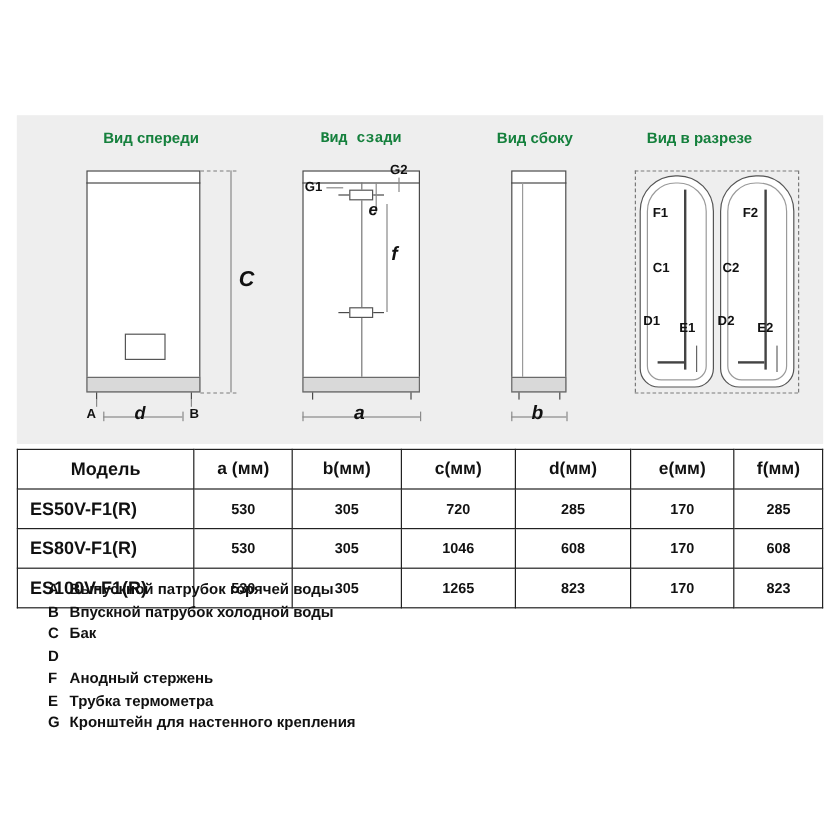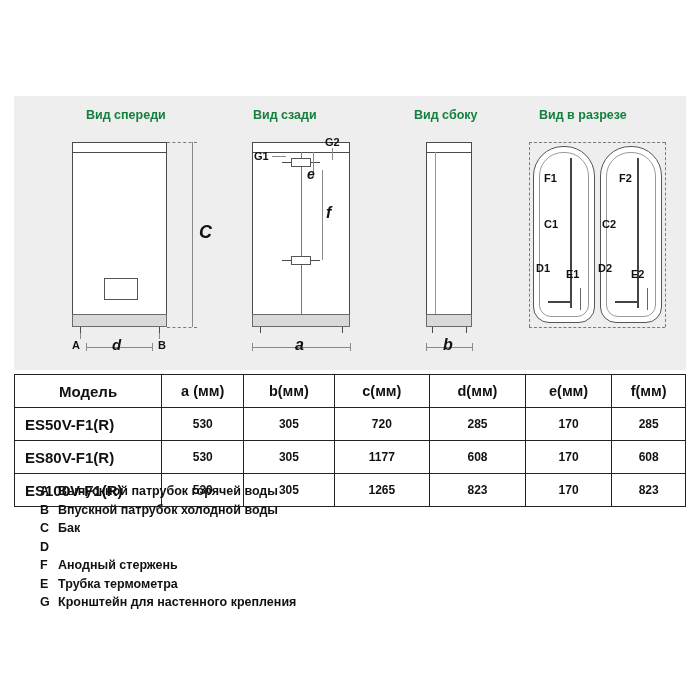--- a/index.html
+++ b/index.html
@@ -128,21 +128,21 @@
   }
 </style>
 </head>
 <body>
 
 <div class="sheet">
 
   <div class="diagram-band">
 
     <div class="view-title" style="left: 72px; top: 12px;">Вид спереди</div>
-    <div class="view-title" style="left: 239px; top: 12px;">Вид сзади</div>
+    <div class="view-title" style="left: 253px; top: 12px; font-family: Liberation Mono, monospace;">Вид сзади</div>
     <div class="view-title" style="left: 400px; top: 12px;">Вид сбоку</div>
     <div class="view-title" style="left: 525px; top: 12px;">Вид в разрезе</div>
 
     <div>
 
       <div class="box" style="left: 58px; top: 46px; width: 95px; height: 185px;"></div>
 
       <div class="ln h" style="left: 58px; top: 56px; width: 95px;"></div>
 
       <div class="grey-box" style="left: 58px; top: 218px; width: 95px; height: 13px;"></div>
@@ -269,21 +269,21 @@
         <td>305</td>
         <td>720</td>
         <td>285</td>
         <td>170</td>
         <td>285</td>
       </tr>
       <tr>
         <td class="model">ES80V-F1(R)</td>
         <td>530</td>
         <td>305</td>
-        <td>1177</td>
+        <td>1046</td>
         <td>608</td>
         <td>170</td>
         <td>608</td>
       </tr>
       <tr>
         <td class="model">ES100V-F1(R)</td>
         <td>530</td>
         <td>305</td>
         <td>1265</td>
         <td>823</td>

